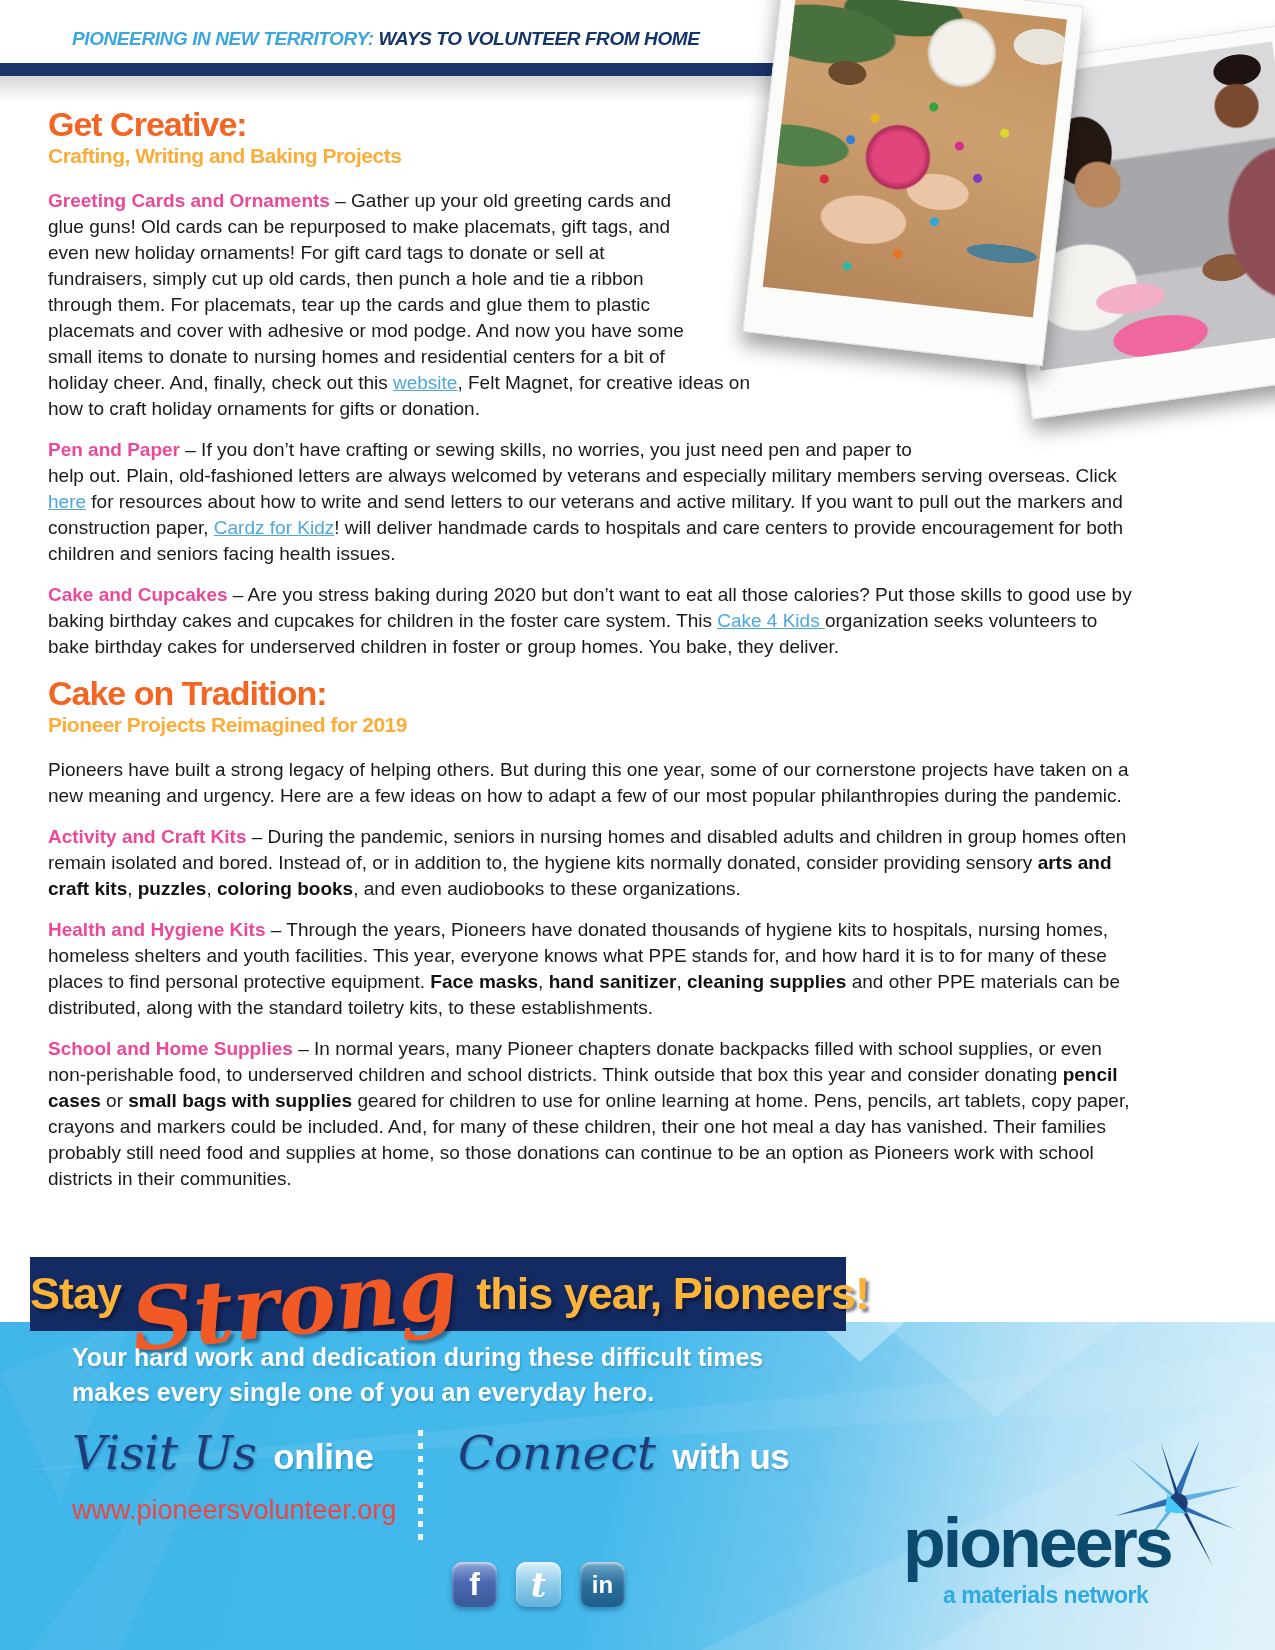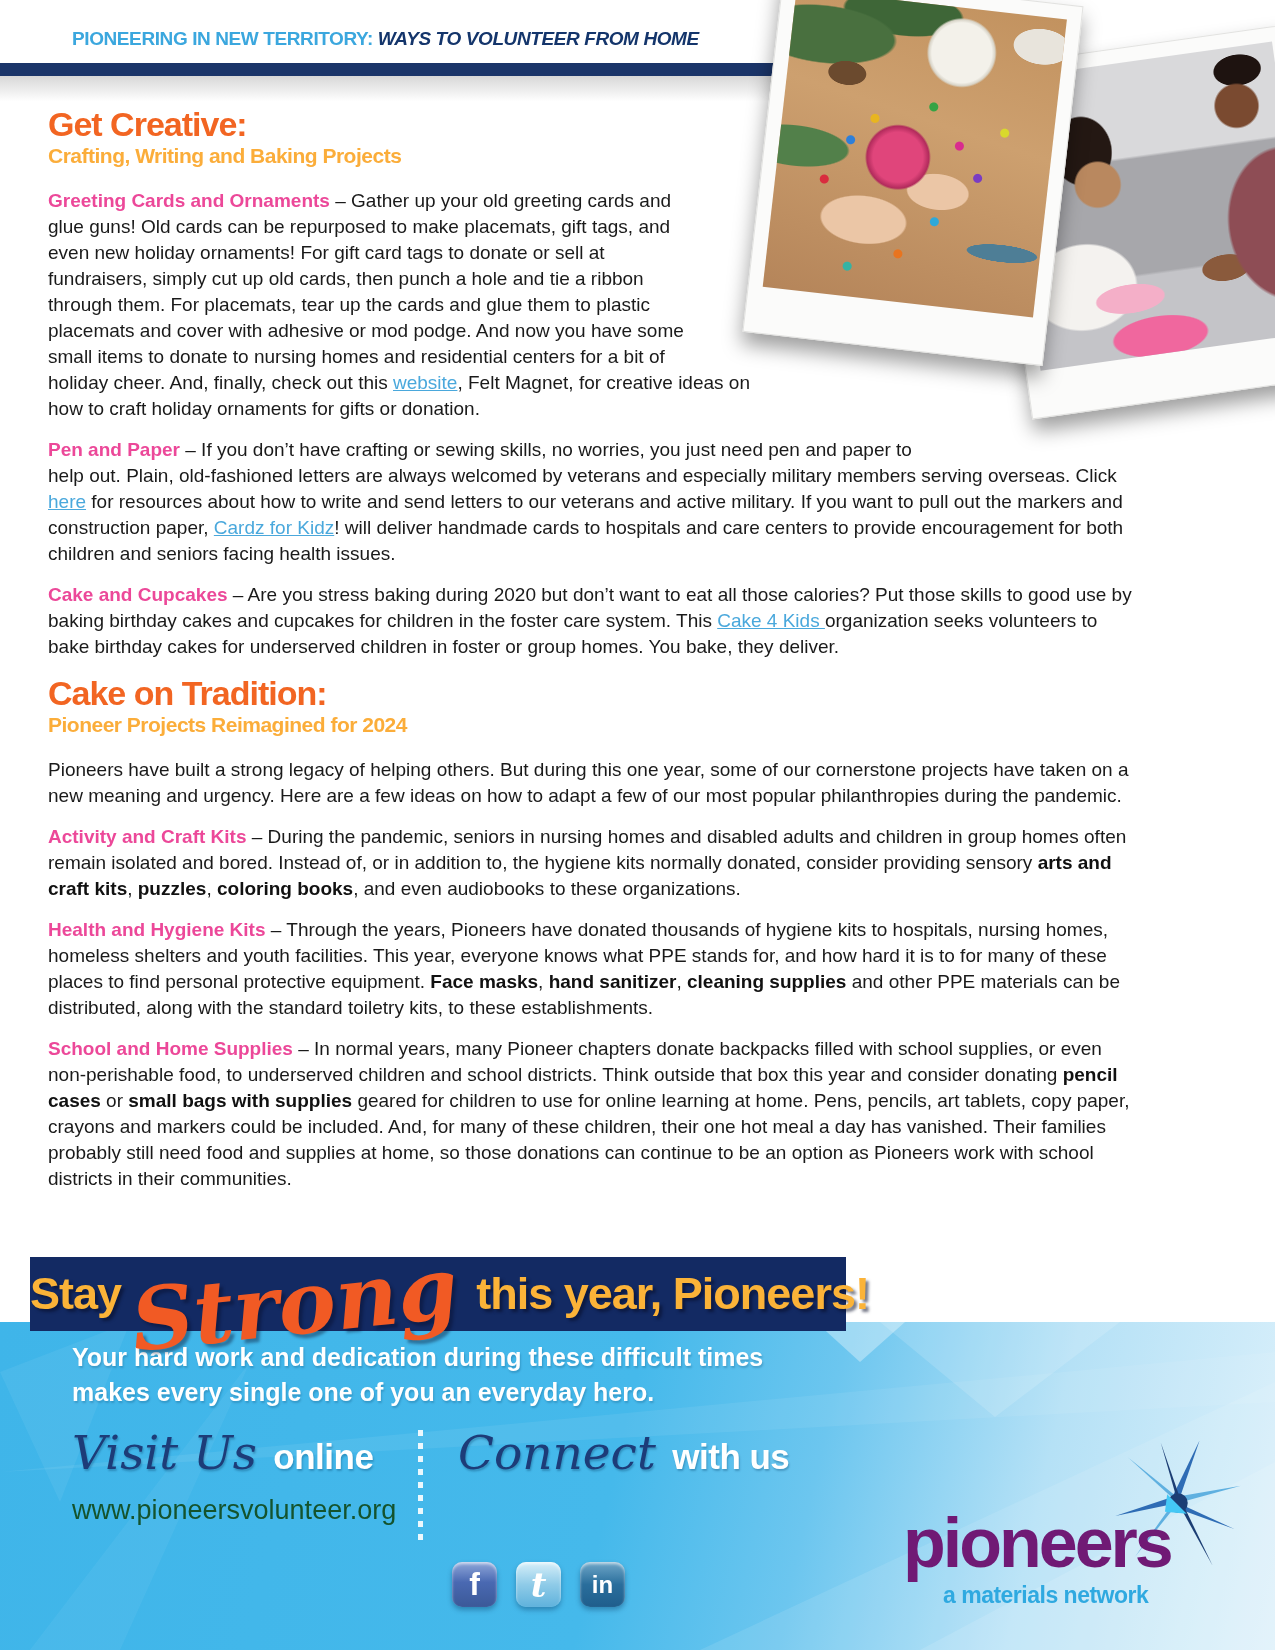--- a/index.html
+++ b/index.html
@@ -2,21 +2,21 @@
 <html><head>
 <meta charset="utf-8">
 <style>
   html,body{margin:0;padding:0;background:#888;}
   .page{position:relative;width:1275px;height:1650px;margin:0 auto;background:#fff;
         overflow:hidden;font-family:"Liberation Sans",sans-serif;color:#1a1a1a;}
 
   
   .kicker{position:absolute;left:72px;top:28px;font-size:19px;font-weight:bold;
           letter-spacing:-0.4px;white-space:nowrap;z-index:2;}
-  .kicker .k1{color:#3ba7de;}
+  .kicker .k1{color:#3ba7de;font-style:italic;}
   .kicker .k2{color:#14356b;font-style:italic;}
   .head-rule{position:absolute;left:0;top:63px;width:100%;height:13px;background:#1b3569;z-index:2;}
   .head-shadow{position:absolute;left:0;top:76px;width:100%;height:30px;
                background:linear-gradient(#d7d7d7,#ffffff 85%);z-index:1;}
 
   
   .polaroid{position:absolute;background:#fbfbfa;border:1px solid #e2e2e0;
             box-shadow:0 12px 20px rgba(0,0,0,.38);padding:14px 14px 46px 14px;box-sizing:border-box;}
   .photo1{left:762px;top:-12px;width:302px;height:362px;transform:rotate(6.5deg);z-index:4;}
   .photo2{left:1006px;top:44px;width:305px;height:356px;transform:rotate(-8deg);z-index:3;}
@@ -87,34 +87,34 @@
           font-size:86px;color:#f15a24;line-height:60px;position:relative;top:10px;
           transform:rotate(-6deg);margin:0 18px 0 10px;z-index:7;
           text-shadow:3px 4px 3px rgba(8,12,40,.4);white-space:nowrap;}
   .tagline{position:absolute;left:72px;top:1340px;width:730px;font-size:25px;line-height:35px;
            font-weight:bold;color:#fff;z-index:5;text-shadow:1px 2px 2px rgba(0,60,100,.25);}
   .visit{position:absolute;left:72px;top:1425px;z-index:5;white-space:nowrap;}
   .script{font-family:"DejaVu Serif",serif;font-style:italic;font-weight:normal;font-size:47px;
           color:#1d3c78;text-shadow:1px 2px 2px rgba(0,50,90,.3);}
   .after-script{font-size:35px;font-weight:bold;color:#fff;letter-spacing:-0.5px;
           text-shadow:1px 2px 2px rgba(0,60,100,.3);margin-left:12px;margin-top:28px;}
-  .site-url{position:absolute;left:72px;top:1495px;font-size:27px;color:#14532d;z-index:5;cursor:pointer;}
+  .site-url{position:absolute;left:72px;top:1495px;font-size:27px;color:#ef4444;z-index:5;cursor:pointer;}
   .v-divider{position:absolute;left:418px;top:1430px;width:5px;height:110px;z-index:5;
      background:repeating-linear-gradient(180deg,#fff 0 6px,transparent 6px 13px);opacity:.9;}
   .connect{position:absolute;left:458px;top:1425px;z-index:5;white-space:nowrap;}
   .social{position:absolute;left:452px;top:1562px;display:flex;gap:19px;z-index:5;}
   .sicon{width:45px;height:45px;border-radius:10px;display:flex;align-items:center;
          justify-content:center;color:#fff;font-weight:bold;cursor:pointer;
          box-shadow:0 3px 5px rgba(0,40,80,.35), inset 0 2px 3px rgba(255,255,255,.6);}
   .fb{background:linear-gradient(180deg,#8fa7d9 0%,#4a69b2 45%,#3b5998 100%);font-size:32px;}
   .tw{background:linear-gradient(180deg,#d6eff9 0%,#8fcbe8 50%,#5fb2dc 100%);
       font-family:"DejaVu Serif",serif;font-style:italic;font-size:34px;}
   .li{background:linear-gradient(180deg,#6fa7c8 0%,#2a6e9c 50%,#1f5e8c 100%);font-size:24px;}
   .logo{position:absolute;left:895px;top:1430px;width:360px;height:200px;z-index:5;}
-  .logo-word{position:absolute;left:8px;top:78px;font-size:70px;font-weight:bold;color:#701a75;
+  .logo-word{position:absolute;left:8px;top:78px;font-size:70px;font-weight:bold;color:#0c4a6e;
              letter-spacing:-3px;line-height:70px;}
   .logo-tag{position:absolute;left:48px;top:152px;font-size:23px;font-weight:bold;color:#2fa9e0;
             letter-spacing:-0.5px;}
   .logo-star{position:absolute;left:218px;top:8px;}
 </style>
 </head>
 <body>
 
 <div class="page">
 
@@ -138,21 +138,21 @@
     <div class="wrapblock f4"></div>
 
     <h1 class="sec">Get Creative:</h1>
     <h2 class="sub">Crafting, Writing and Baking Projects</h2>
 
     <p class="body"><span class="run-lead">Greeting Cards and Ornaments</span><span class="run-plain"> – Gather up your old greeting cards and glue guns! Old cards can be repurposed to make placemats, gift tags, and even new holiday ornaments! For gift card tags to donate or sell at fundraisers, simply cut up old cards, then punch a hole and tie a ribbon through them. For placemats, tear up the cards and glue them to plastic placemats and cover with adhesive or mod podge. And now you have some small items to donate to nursing homes and residential centers for a bit of holiday cheer. And, finally, check out this </span><a class="run-link" href="#">website</a><span class="run-plain">, Felt Magnet, for creative ideas on how to craft holiday ornaments for gifts or donation.</span></p>
     <p class="body"><span class="run-lead">Pen and Paper</span><span class="run-plain"> – If you don’t have crafting or sewing skills, no worries, you just need pen and paper to help out. Plain, old-fashioned letters are always welcomed by veterans and especially military members serving overseas. Click </span><a class="run-link" href="#">here</a><span class="run-plain"> for resources about how to write and send letters to our veterans and active military. If you want to pull out the markers and construction paper, </span><a class="run-link" href="#">Cardz for Kidz</a><span class="run-plain">! will deliver handmade cards to hospitals and care centers to provide encouragement for both children and seniors facing health issues.</span></p>
     <p class="body"><span class="run-lead">Cake and Cupcakes</span><span class="run-plain"> – Are you stress baking during 2020 but don’t want to eat all those calories? Put those skills to good use by baking birthday cakes and cupcakes for children in the foster care system. This </span><a class="run-link" href="#">Cake 4 Kids </a><span class="run-plain">organization seeks volunteers to bake birthday cakes for underserved children in foster or group homes. You bake, they deliver.</span></p>
 
     <h1 class="sec sec2">Cake on Tradition:</h1>
-    <h2 class="sub">Pioneer Projects Reimagined for 2024</h2>
+    <h2 class="sub">Pioneer Projects Reimagined for 2019</h2>
 
     <p class="body"><span class="run-plain">Pioneers have built a strong legacy of helping others. But during this one year, some of our cornerstone projects have taken on a new meaning and urgency. Here are a few ideas on how to adapt a few of our most popular philanthropies during the pandemic.</span></p>
     <p class="body"><span class="run-lead">Activity and Craft Kits</span><span class="run-plain"> – During the pandemic, seniors in nursing homes and disabled adults and children in group homes often remain isolated and bored. Instead of, or in addition to, the hygiene kits normally donated, consider providing sensory </span><span class="run-bold">arts and craft kits</span><span class="run-plain">, </span><span class="run-bold">puzzles</span><span class="run-plain">, </span><span class="run-bold">coloring books</span><span class="run-plain">, and even audiobooks to these organizations.</span></p>
     <p class="body"><span class="run-lead">Health and Hygiene Kits</span><span class="run-plain"> – Through the years, Pioneers have donated thousands of hygiene kits to hospitals, nursing homes, homeless shelters and youth facilities. This year, everyone knows what PPE stands for, and how hard it is to for many of these places to find personal protective equipment. </span><span class="run-bold">Face masks</span><span class="run-plain">, </span><span class="run-bold">hand sanitizer</span><span class="run-plain">, </span><span class="run-bold">cleaning supplies</span><span class="run-plain"> and other PPE materials can be distributed, along with the standard toiletry kits, to these establishments.</span></p>
     <p class="body"><span class="run-lead">School and Home Supplies</span><span class="run-plain"> – In normal years, many Pioneer chapters donate backpacks filled with school supplies, or even non-perishable food, to underserved children and school districts. Think outside that box this year and consider donating </span><span class="run-bold">pencil cases</span><span class="run-plain"> or </span><span class="run-bold">small bags with supplies</span><span class="run-plain"> geared for children to use for online learning at home. Pens, pencils, art tablets, copy paper, crayons and markers could be included. And, for many of these children, their one hot meal a day has vanished. Their families probably still need food and supplies at home, so those donations can continue to be an option as Pioneers work with school districts in their communities.</span></p>
   </main>
 
   <div class="blue-band">
     <svg class="band-decor" width="1275" height="328" viewBox="0 0 1275 328">
       <polygon points="816,0 905,0 860,40" fill="#ffffff" opacity="0.35"></polygon>

